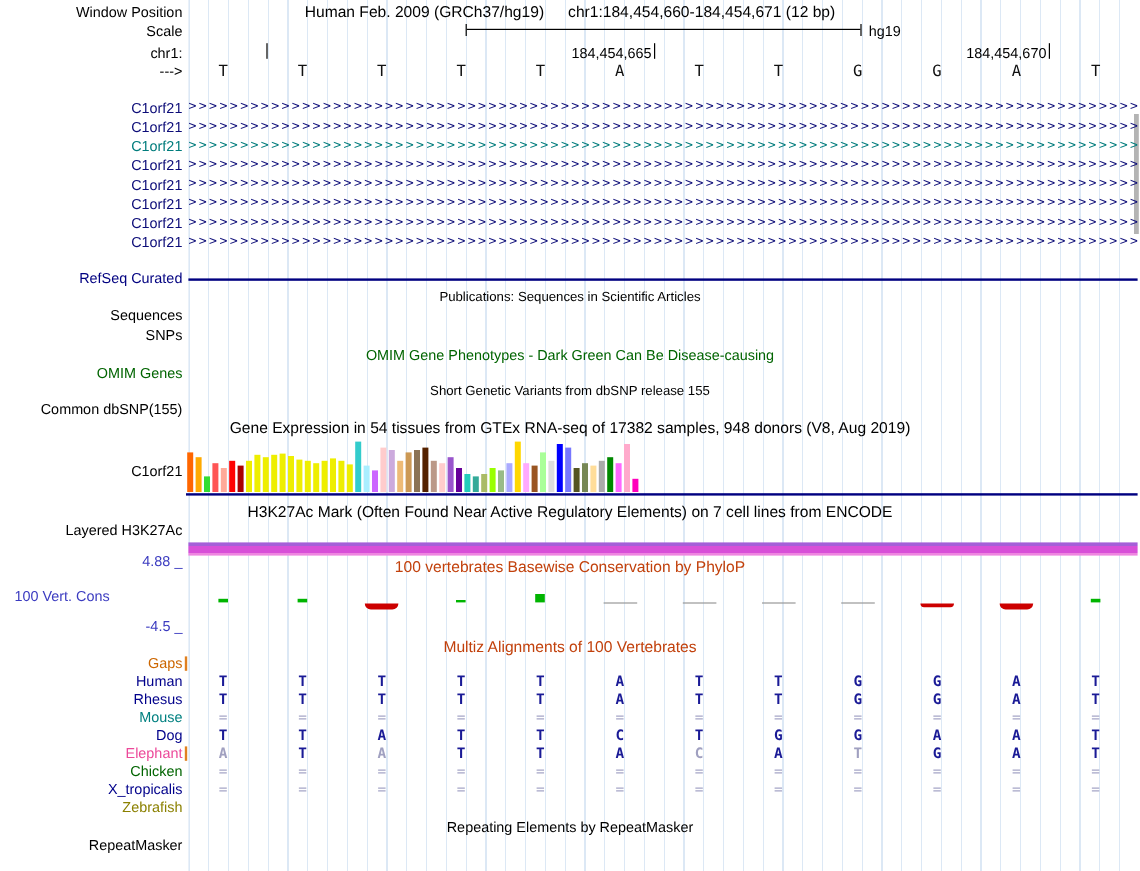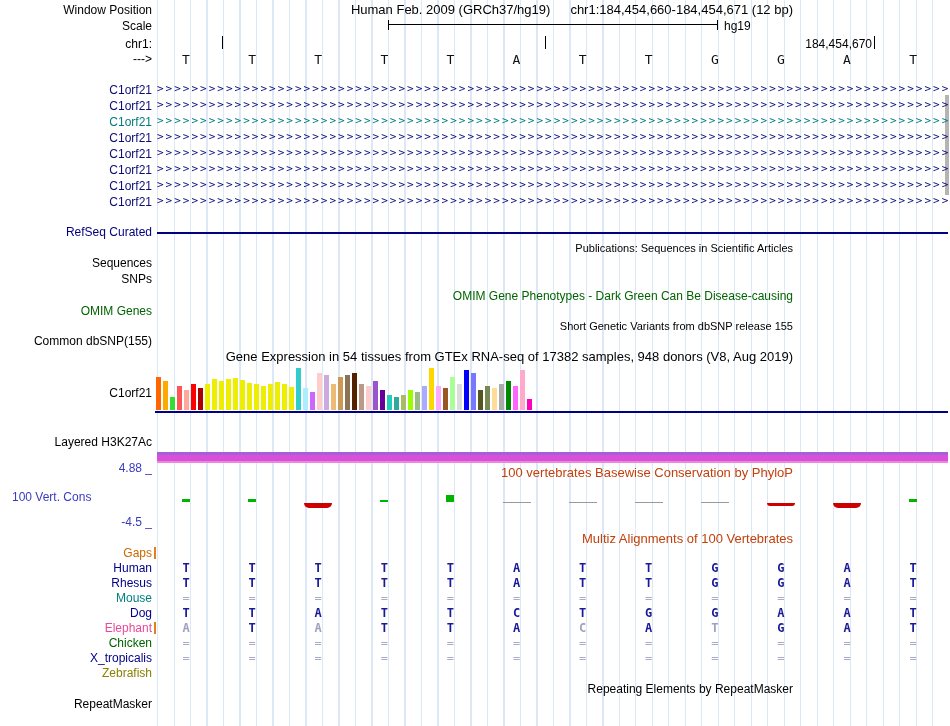--- a/index.html
+++ b/index.html
@@ -11,21 +11,21 @@
   }
   .grid {
     position:absolute; left:157px; top:0; width:792px; height:726px;
     background-image:repeating-linear-gradient(to right,#dce8f5 0,#dce8f5 1px,transparent 1px,transparent 16.5px);
   }
   .lbl {
     position:absolute; left:0; width:152px; text-align:right;
     height:14px; line-height:14px; font-size:12px; white-space:nowrap;
   }
   .hdr {
-    position:absolute; left:157px; width:636px; text-align:right;
+    position:absolute; left:157px; width:636px; text-align:center;
     height:14px; line-height:14px; white-space:pre;
   }
   .t13{font-size:13px}.t12{font-size:12px}.t11{font-size:11px}
   .navy{color:#000080}
   .omim{color:#006400}
   .blue{color:#3b3bc0}
   .hdr.blue{color:#c2410c}
   .tgap{display:inline-block;width:20px}
   .coord{position:absolute; top:37px; text-align:right; white-space:nowrap;}
   .tick{position:absolute; width:1px; height:13px; background:#000;}
@@ -79,20 +79,21 @@
   <div class="hdr t13" style="top:3px"><span>Human Feb. 2009 (GRCh37/hg19)</span><span class="tgap"></span><span>chr1:184,454,660-184,454,671 (12 bp)</span></div>
 
   <div class="lbl" style="top:19px">Scale</div>
   <div class="scalebar">
       <i></i>
     </div>
   <div class="hg19">hg19</div>
 
   <div class="lbl" style="top:37px">chr1:</div>
   <div class="tick" style="left:222px;top:36px"></div>
+  <div class="coord" style="left:157px;width:386px">184,454,665</div>
   <div class="tick" style="left:545px;top:36px"></div>
   <div class="coord" style="left:157px;width:715px">184,454,670</div>
   <div class="tick" style="left:874px;top:36px"></div>
 
   <div class="lbl" style="top:52px">---&gt;</div>
   <div style="position:absolute;left:157px;top:51px;width:792px;height:15px"></div>
 
   <div class="edge-strip"></div>
 
   <div class="lbl navy" style="top:225px">RefSeq Curated</div>
@@ -161,20 +162,21 @@
       <i style="height: 24px; background: rgb(119, 136, 85);"></i>
       <i style="height: 22px; background: rgb(255, 221, 153);"></i>
       <i style="height: 26px; background: rgb(170, 170, 170);"></i>
       <i style="height: 29px; background: rgb(0, 136, 0);"></i>
       <i style="height: 24px; background: rgb(255, 102, 255);"></i>
       <i style="height: 40px; background: rgb(255, 170, 204);"></i>
       <i style="height: 11px; background: rgb(255, 0, 187);"></i>
     </div>
   <div class="navy-line"></div>
 
+  <div class="hdr t13" style="top:420px">H3K27Ac Mark (Often Found Near Active Regulatory Elements) on 7 cell lines from ENCODE</div>
   <div class="lbl" style="top:435px">Layered H3K27Ac</div>
   <div class="h3k-band"></div>
 
   <div class="lbl blue" style="top:461px">4.88 _</div>
   <div class="hdr t13 blue" style="top:466px">100 vertebrates Basewise Conservation by PhyloP</div>
   <div class="vertcons blue">100 Vert. Cons</div>
   <div class="lbl blue" style="top:515px">-4.5 _</div>
 
   <div class="hdr t13 blue" style="top:532px">Multiz Alignments of 100 Vertebrates</div>
 

